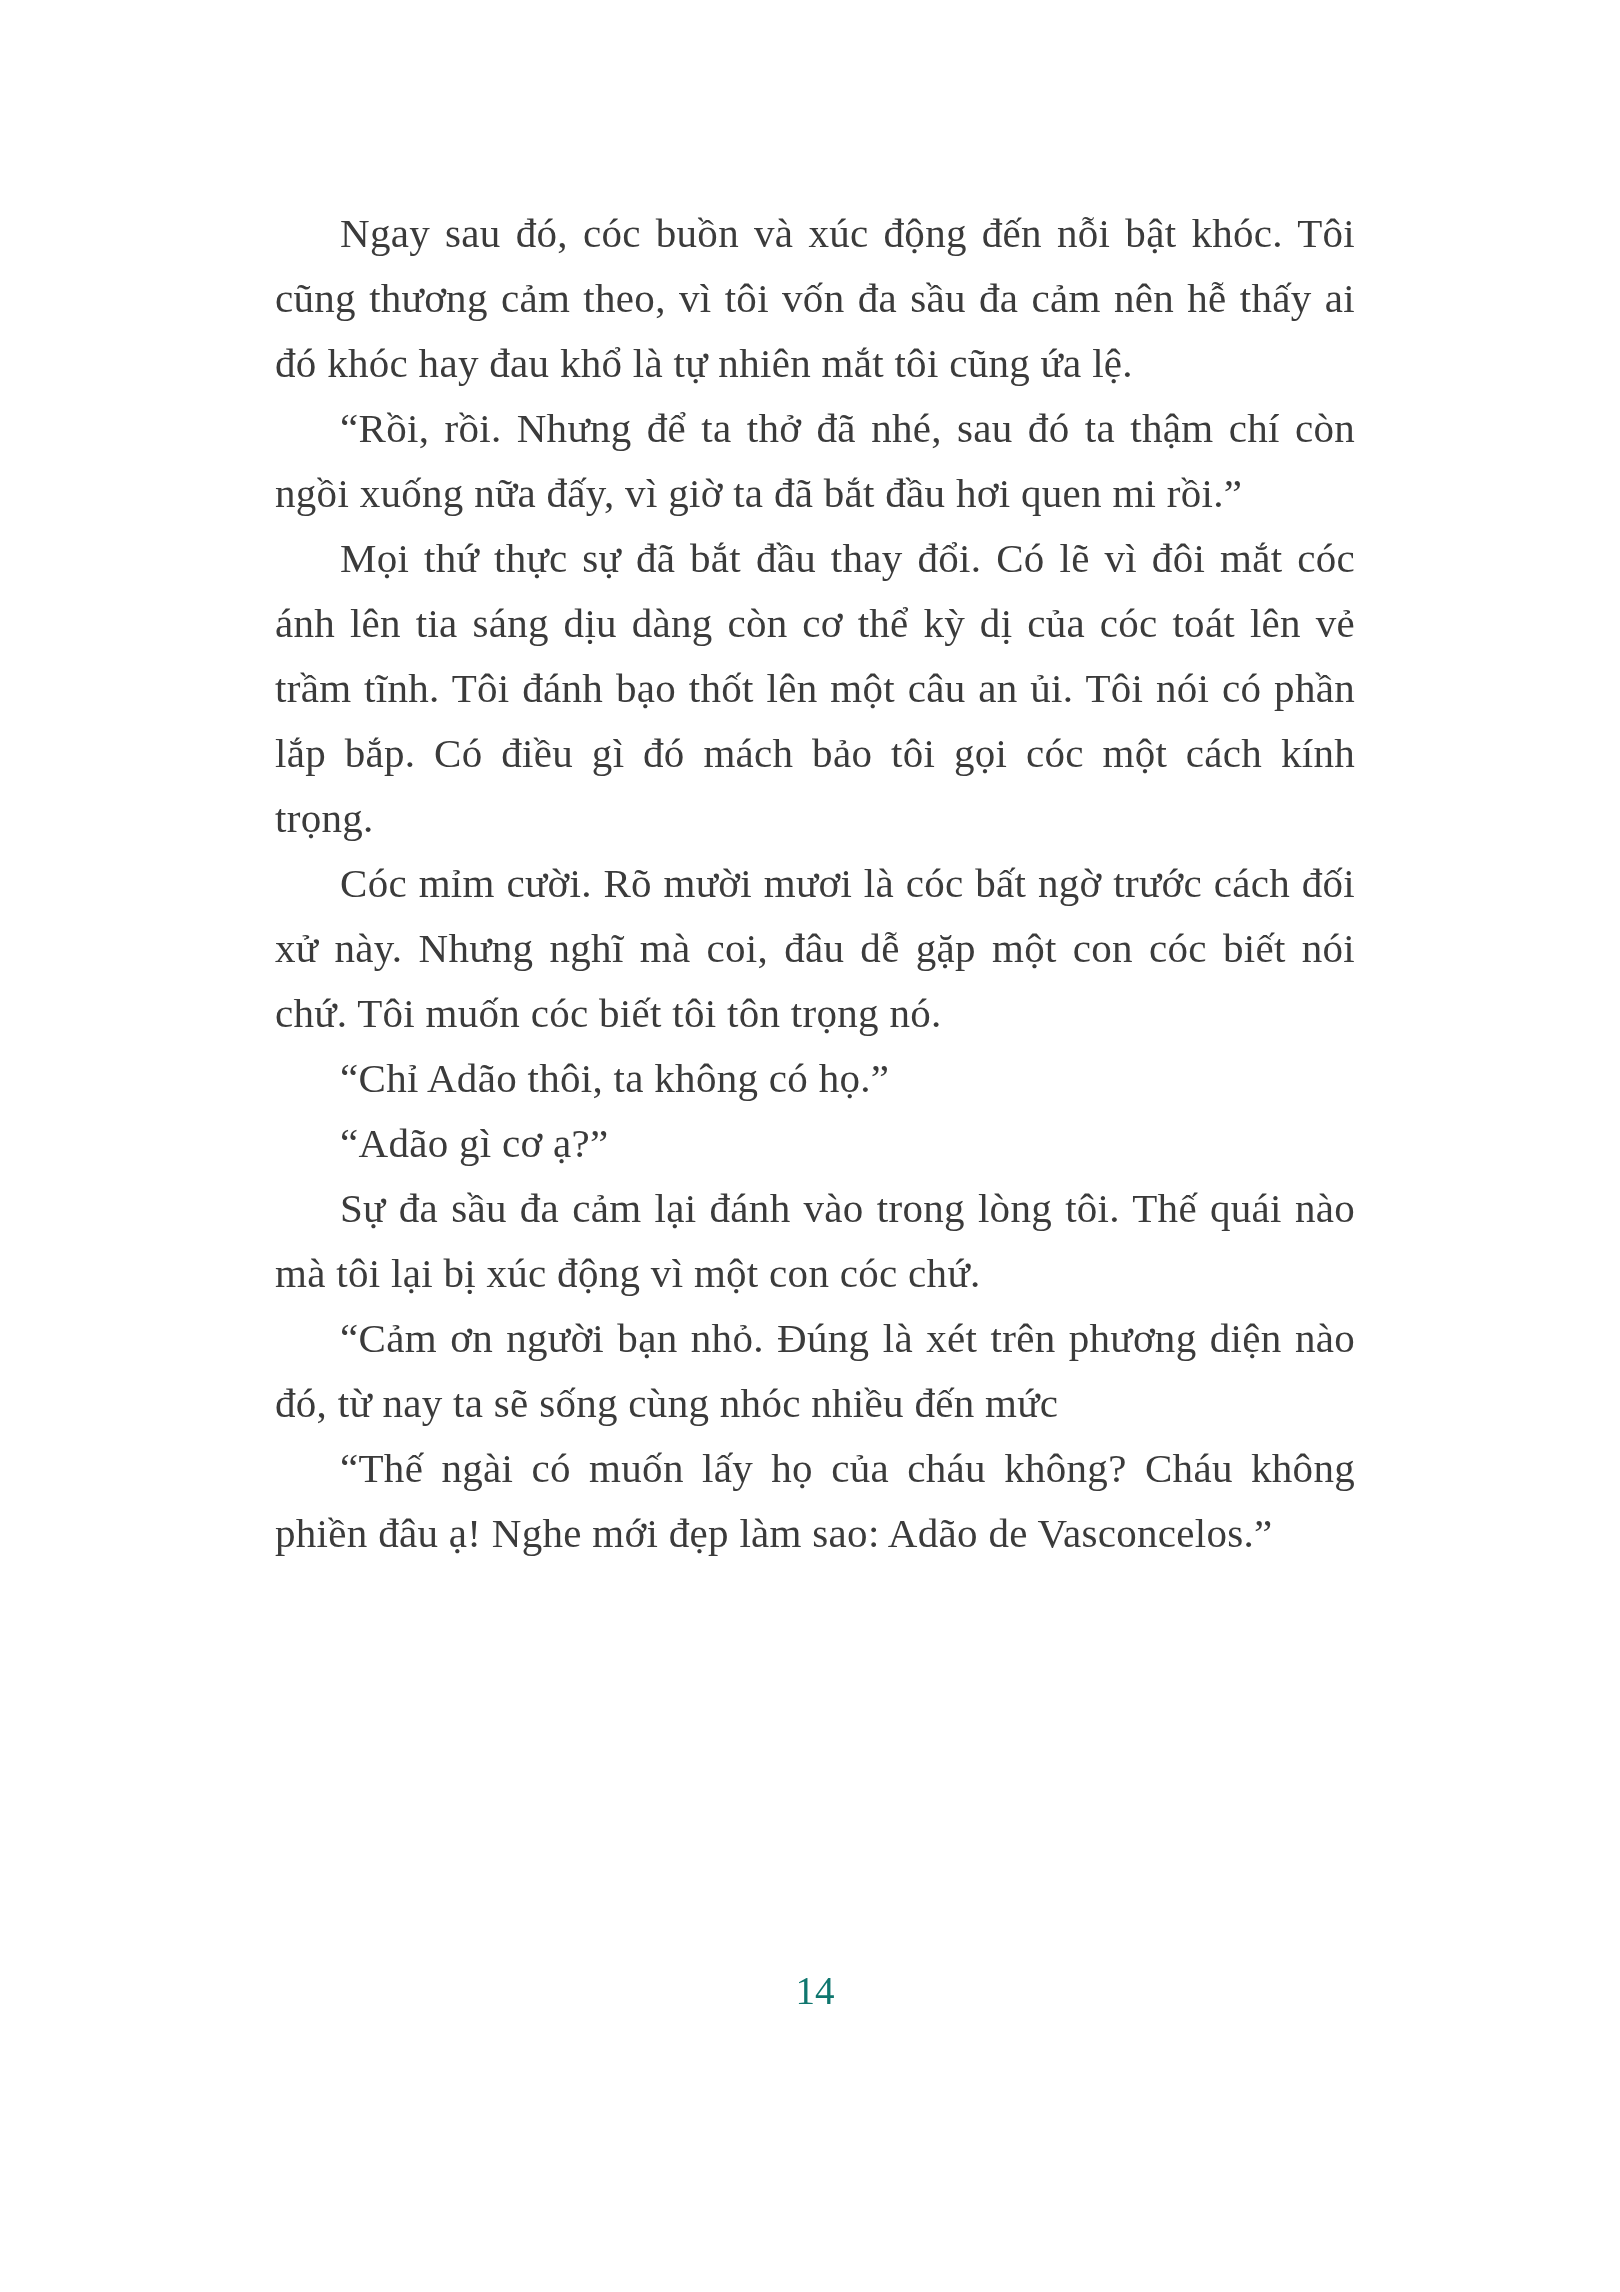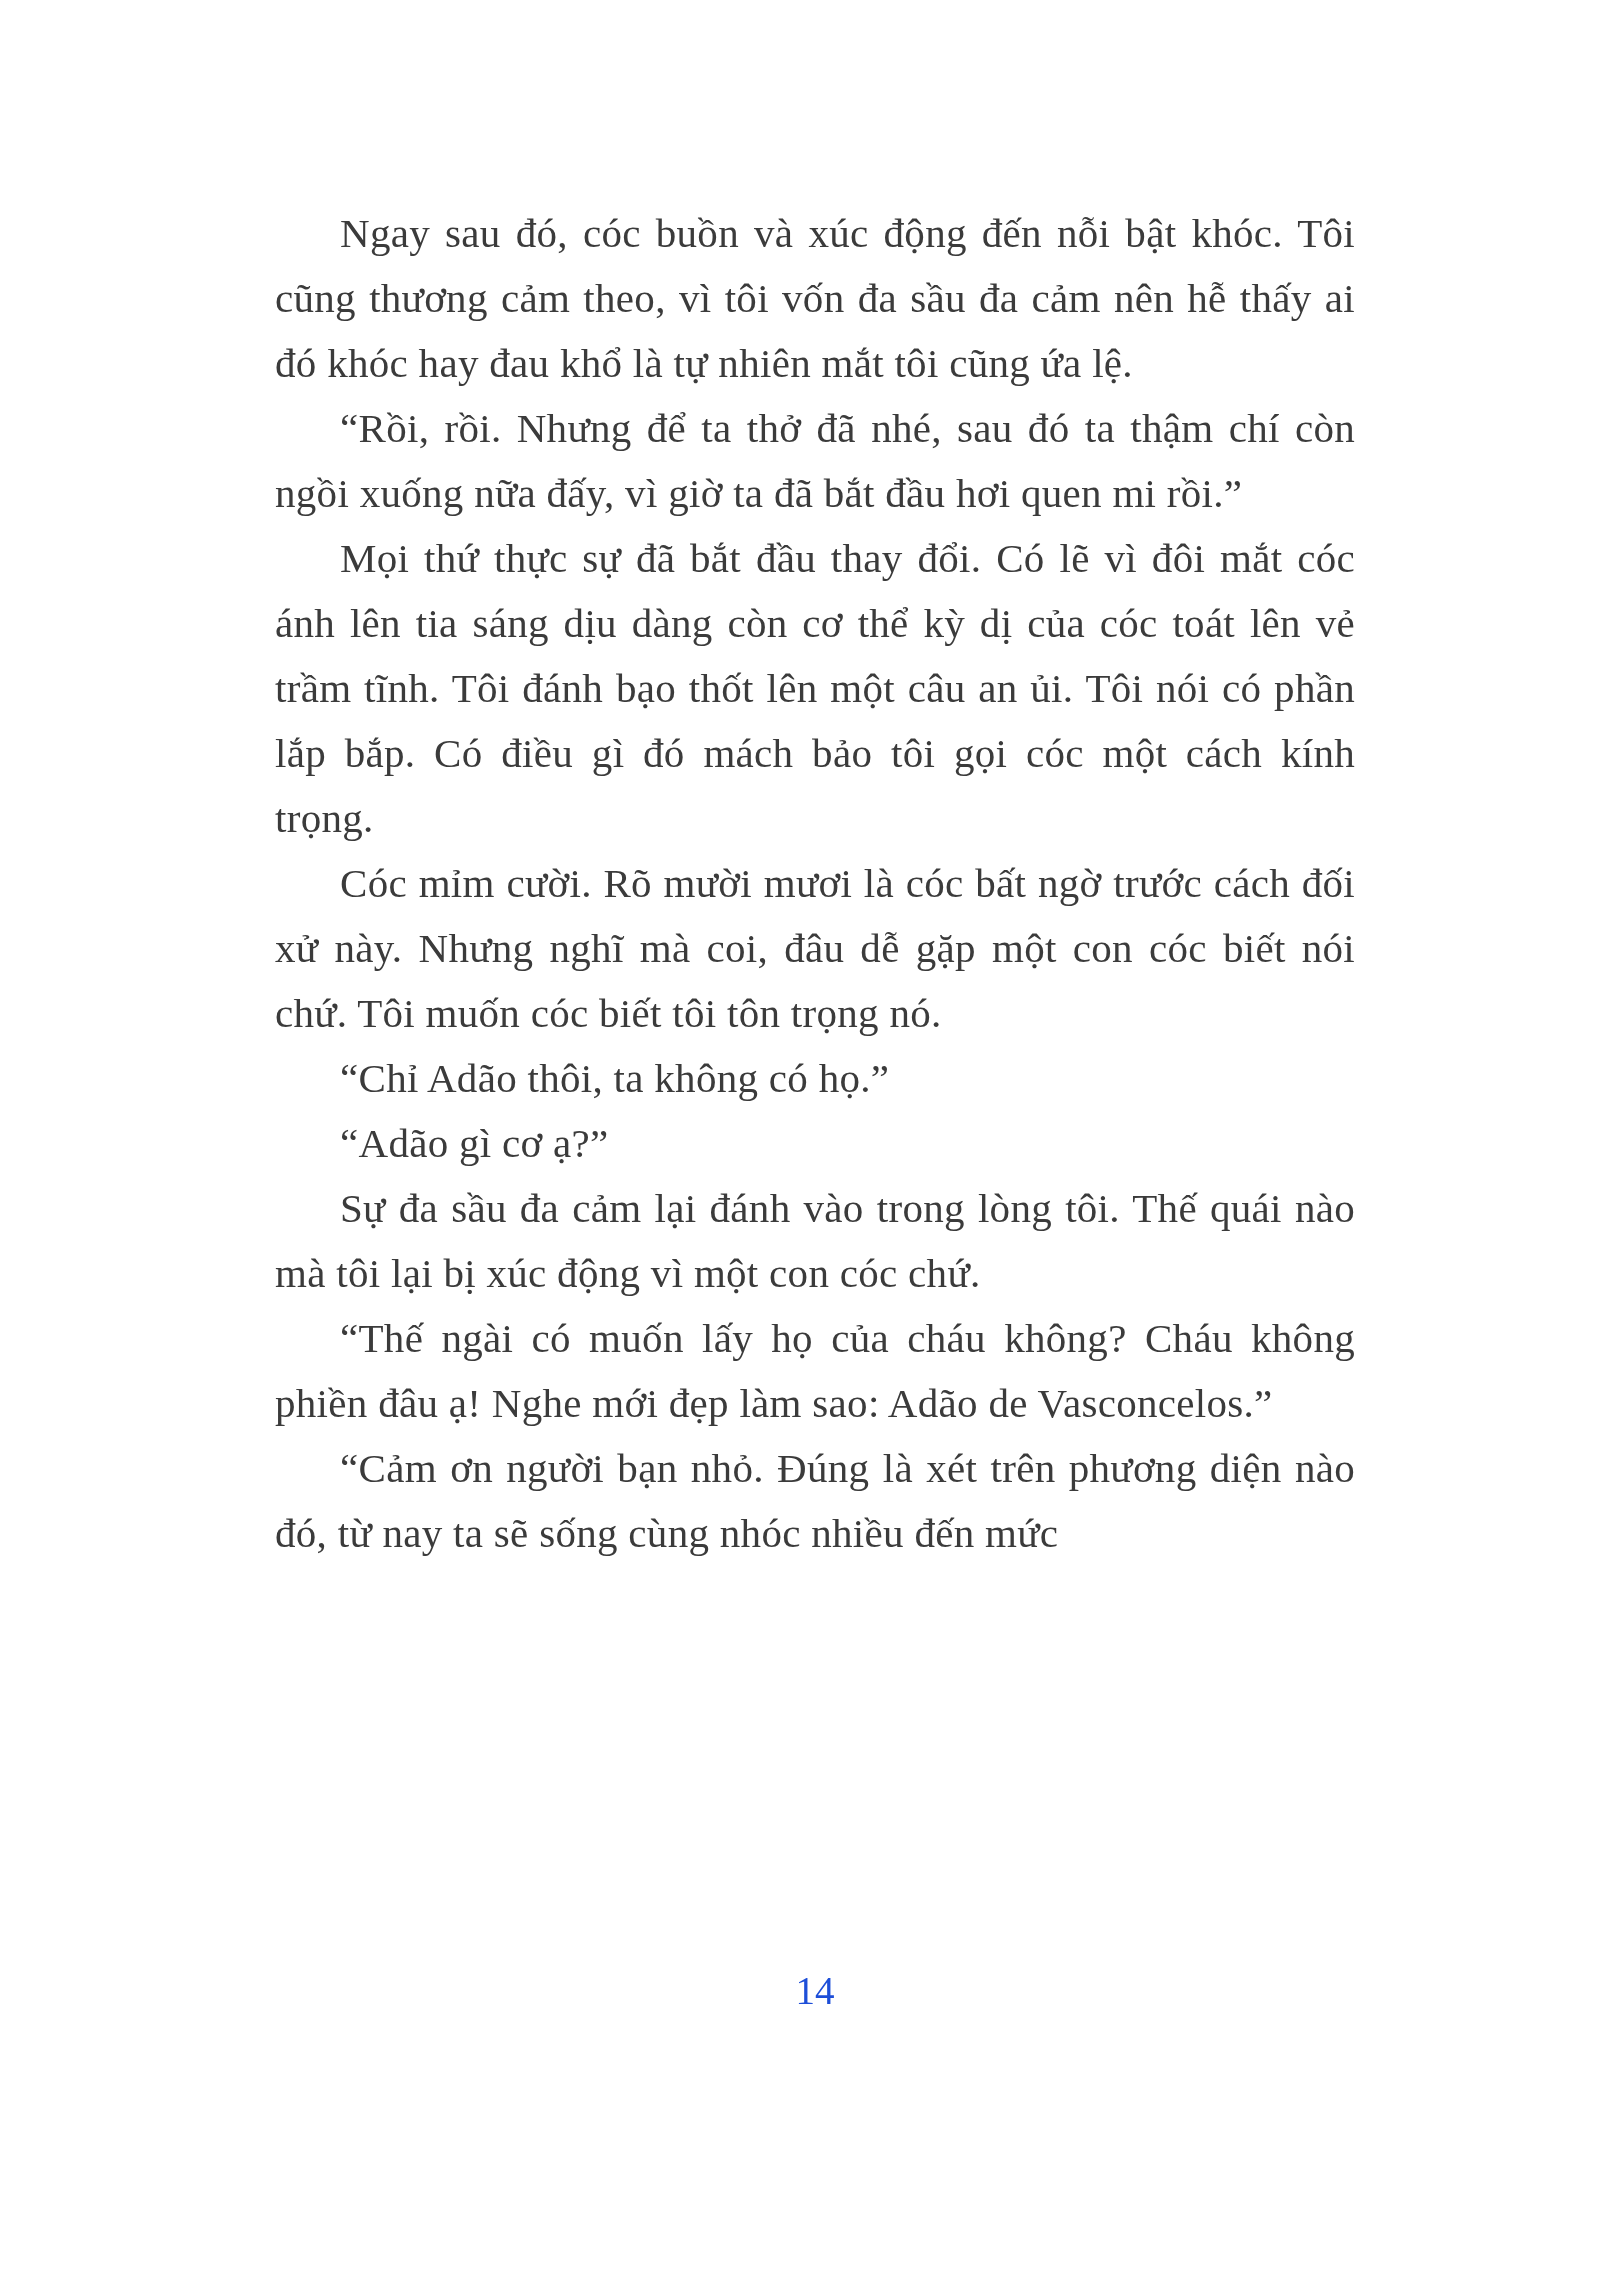--- a/index.html
+++ b/index.html
@@ -32,33 +32,33 @@
     padding: 0;
     text-indent: 65px;
   }
   .page-number {
     position: absolute;
     left: 275px;
     width: 1080px;
     top: 1968px;
     text-align: center;
     font-size: 39px;
-    color: #1d4ed8;
+    color: #0f766e;
   }
 </style>
 </head>
 <body>
 
 <div class="page">
   <div class="text-block">
     <p>Ngay sau đó, cóc buồn và xúc động đến nỗi bật khóc. Tôi cũng thương cảm theo, vì tôi vốn đa sầu đa cảm nên hễ thấy ai đó khóc hay đau khổ là tự nhiên mắt tôi cũng ứa lệ.</p>
     <p>“Rồi, rồi. Nhưng để ta thở đã nhé, sau đó ta thậm chí còn ngồi xuống nữa đấy, vì giờ ta đã bắt đầu hơi quen mi rồi.”</p>
     <p>Mọi thứ thực sự đã bắt đầu thay đổi. Có lẽ vì đôi mắt cóc ánh lên tia sáng dịu dàng còn cơ thể kỳ dị của cóc toát lên vẻ trầm tĩnh. Tôi đánh bạo thốt lên một câu an ủi. Tôi nói có phần lắp bắp. Có điều gì đó mách bảo tôi gọi cóc một cách kính trọng.</p>
     <p>Cóc mỉm cười. Rõ mười mươi là cóc bất ngờ trước cách đối xử này. Nhưng nghĩ mà coi, đâu dễ gặp một con cóc biết nói chứ. Tôi muốn cóc biết tôi tôn trọng nó.</p>
     <p>“Chỉ Adão thôi, ta không có họ.”</p>
     <p>“Adão gì cơ ạ?”</p>
     <p>Sự đa sầu đa cảm lại đánh vào trong lòng tôi. Thế quái nào mà tôi lại bị xúc động vì một con cóc chứ.</p>
+    <p>“Cảm ơn người bạn nhỏ. Đúng là xét trên phương diện nào đó, từ nay ta sẽ sống cùng nhóc nhiều đến mức</p>
     <p>“Thế ngài có muốn lấy họ của cháu không? Cháu không phiền đâu ạ! Nghe mới đẹp làm sao: Adão de Vasconcelos.”</p>
-    <p>“Cảm ơn người bạn nhỏ. Đúng là xét trên phương diện nào đó, từ nay ta sẽ sống cùng nhóc nhiều đến mức</p>
   </div>
   <div class="page-number">14</div>
 </div>
 
 
 </body></html>

